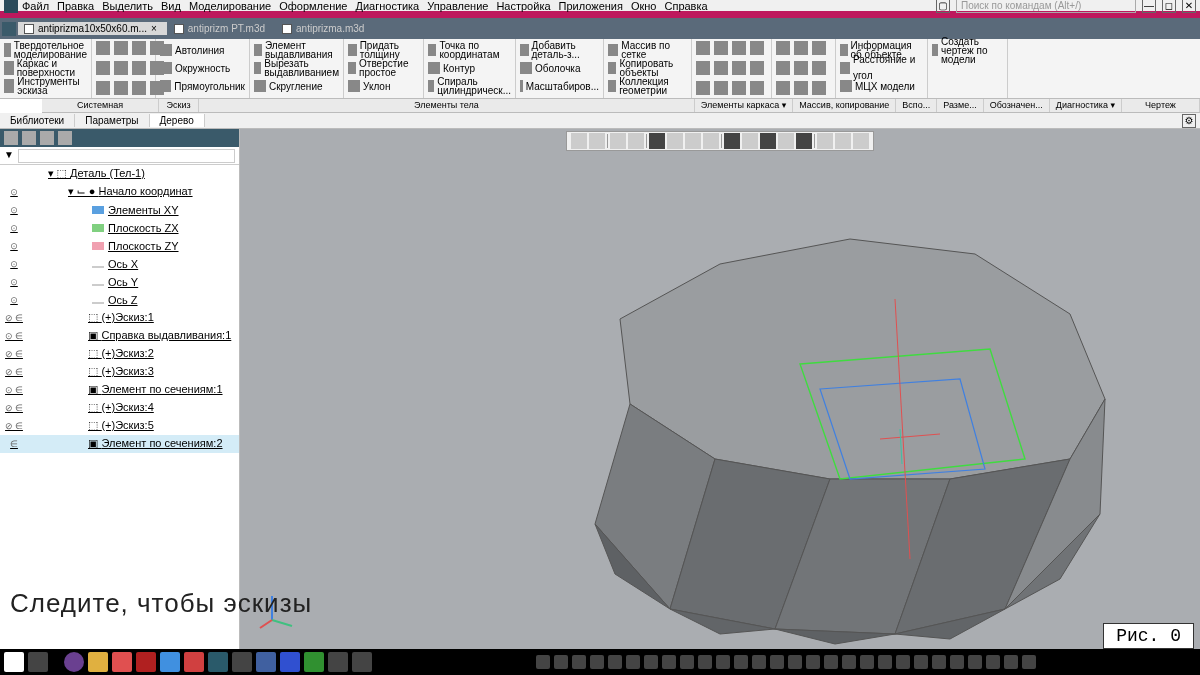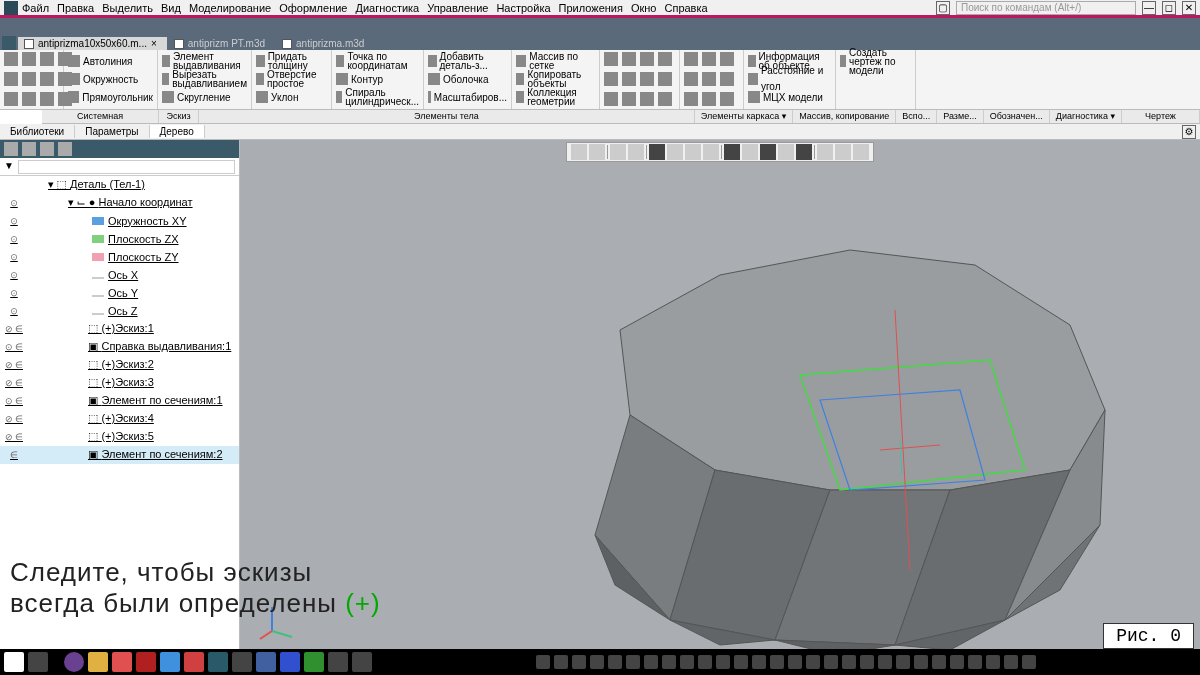--- a/index.html
+++ b/index.html
@@ -1,28 +1,28 @@
 <!DOCTYPE html>
 <html><head>
 <meta charset="utf-8">
 <style>
 * { box-sizing: border-box; margin: 0; padding: 0; font-family: Arial, sans-serif; }
 body { width: 1200px; height: 675px; background: #fff; overflow: hidden; position: relative; }
 
 
-.titlebar { height: 18px; background: #f0f0f0; display: flex; align-items: center; font-size: 11px; padding: 0 4px; border-bottom: 3px solid #be185d; }
+.titlebar { height: 18px; background: #f0f0f0; display: flex; align-items: center; font-size: 11px; padding: 0 4px; border-bottom: 7px solid #be185d; }
 .titlebar .app-icon { width: 14px; height: 14px; background: #2a4a5a; margin-right: 4px; }
 .menu-bar { display: flex; gap: 8px; flex: 1; }
 .menu-bar span { cursor: pointer; }
 .search-box { width: 180px; height: 14px; border: 1px solid #aaa; font-size: 10px; color: #999; padding: 0 4px; margin: 0 6px; }
 .win-btns { display: flex; gap: 6px; }
 .win-btn { width: 14px; height: 14px; border: 1px solid #666; text-align: center; line-height: 12px; font-size: 10px; cursor: pointer; }
 
 
-.doc-tabs { height: 32px; background: #5a6a7a; display: flex; align-items: flex-end; font-size: 10px; color: #fff; }
+.doc-tabs { height: 21px; background: #5a6a7a; display: flex; align-items: center; font-size: 10px; color: #fff; }
 .doc-tab { padding: 1px 10px 1px 6px; background: #d8d8d8; color: #000; margin-right: 1px; display: flex; align-items: center; gap: 4px; }
 .doc-tab.inactive { background: #5a6a7a; color: #ccc; }
 .doc-tab .doc-icon { width: 10px; height: 10px; background: #fff; border: 1px solid #555; }
 
 
 .ribbon { height: 60px; background: #f4f4f4; border-bottom: 1px solid #bbb; display: flex; font-size: 10px; }
 .r-group { border-right: 1px solid #ccc; padding: 2px 4px; display: flex; flex-direction: column; justify-content: flex-start; }
 .r-item { display: flex; align-items: center; gap: 3px; height: 18px; cursor: pointer; }
 .r-icon { width: 14px; height: 14px; background: #888; display: inline-block; }
 .r-icon.sm { width: 12px; height: 12px; }
@@ -121,20 +121,34 @@
       <span class="doc-icon"></span>
       <span>antiprizm PT.m3d</span>
     </div>
   <div class="doc-tab inactive">
       <span class="doc-icon"></span>
       <span>antiprizma.m3d</span>
     </div>
 </div>
 
 <div class="ribbon">
+  <div class="r-group" style="width:92px">
+    <div class="r-item">
+        <span class="r-icon"></span>
+        <span style="line-height:9px">Твердотельное моделирование</span>
+      </div>
+    <div class="r-item">
+        <span class="r-icon"></span>
+        <span style="line-height:9px">Каркас и поверхности</span>
+      </div>
+    <div class="r-item">
+        <span class="r-icon"></span>
+        <span style="line-height:9px">Инструменты эскиза</span>
+      </div>
+  </div>
   <div class="r-group" style="width:64px">
     <div class="r-grid">
       <span class="r-icon"></span>
         <span class="r-icon"></span>
         <span class="r-icon"></span>
         <span class="r-icon"></span>
       <span class="r-icon"></span>
         <span class="r-icon"></span>
         <span class="r-icon"></span>
         <span class="r-icon"></span>
@@ -316,21 +330,21 @@
       <div class="tree-row">
           <span class="vis-col"></span>
           <span class="tree-label indent-1">▾ ⬚ <span>Деталь (Тел-1)</span></span>
         </div>
       <div class="tree-row">
           <span class="vis-col">⊙</span>
           <span class="tree-label indent-2">▾ ⌙ ● <span>Начало координат</span></span>
         </div>
       <div class="tree-row">
           <span class="vis-col">⊙</span>
-          <span class="tree-label indent-3"><span class="node-icon plane-xy"></span><span>Окружность XY</span></span>
+          <span class="tree-label indent-3"><span class="node-icon plane-xy"></span><span>Элементы XY</span></span>
         </div>
       <div class="tree-row">
           <span class="vis-col">⊙</span>
           <span class="tree-label indent-3"><span class="node-icon plane-zx"></span><span>Плоскость ZX</span></span>
         </div>
       <div class="tree-row">
           <span class="vis-col">⊙</span>
           <span class="tree-label indent-3"><span class="node-icon plane-zy"></span><span>Плоскость ZY</span></span>
         </div>
       <div class="tree-row">
@@ -431,21 +445,20 @@
     <svg style="position:absolute;bottom:24px;left:18px" width="40" height="40">
       <line x1="14" y1="30" x2="14" y2="6" stroke="#4080e0" stroke-width="2"></line>
       <line x1="14" y1="30" x2="34" y2="36" stroke="#40c080" stroke-width="2"></line>
       <line x1="14" y1="30" x2="2" y2="38" stroke="#e05050" stroke-width="2"></line>
     </svg>
   </div>
 </div>
 
 <div class="caption">
   <div>Следите, чтобы эскизы</div>
-  <div><span>всегда были определены </span><span class="plus">(+)</span></div>
 </div>
 
 <div class="fig-label">Рис. 0</div>
 
 <div class="taskbar">
   <div class="tb-icon" style="background:#fff"></div>
   <div class="tb-icon"></div>
   <div style="width:8px"></div>
   <div class="tb-icon" style="background:#6a4090;border-radius:50%"></div>
   <div class="tb-icon" style="background:#e0b040"></div>

